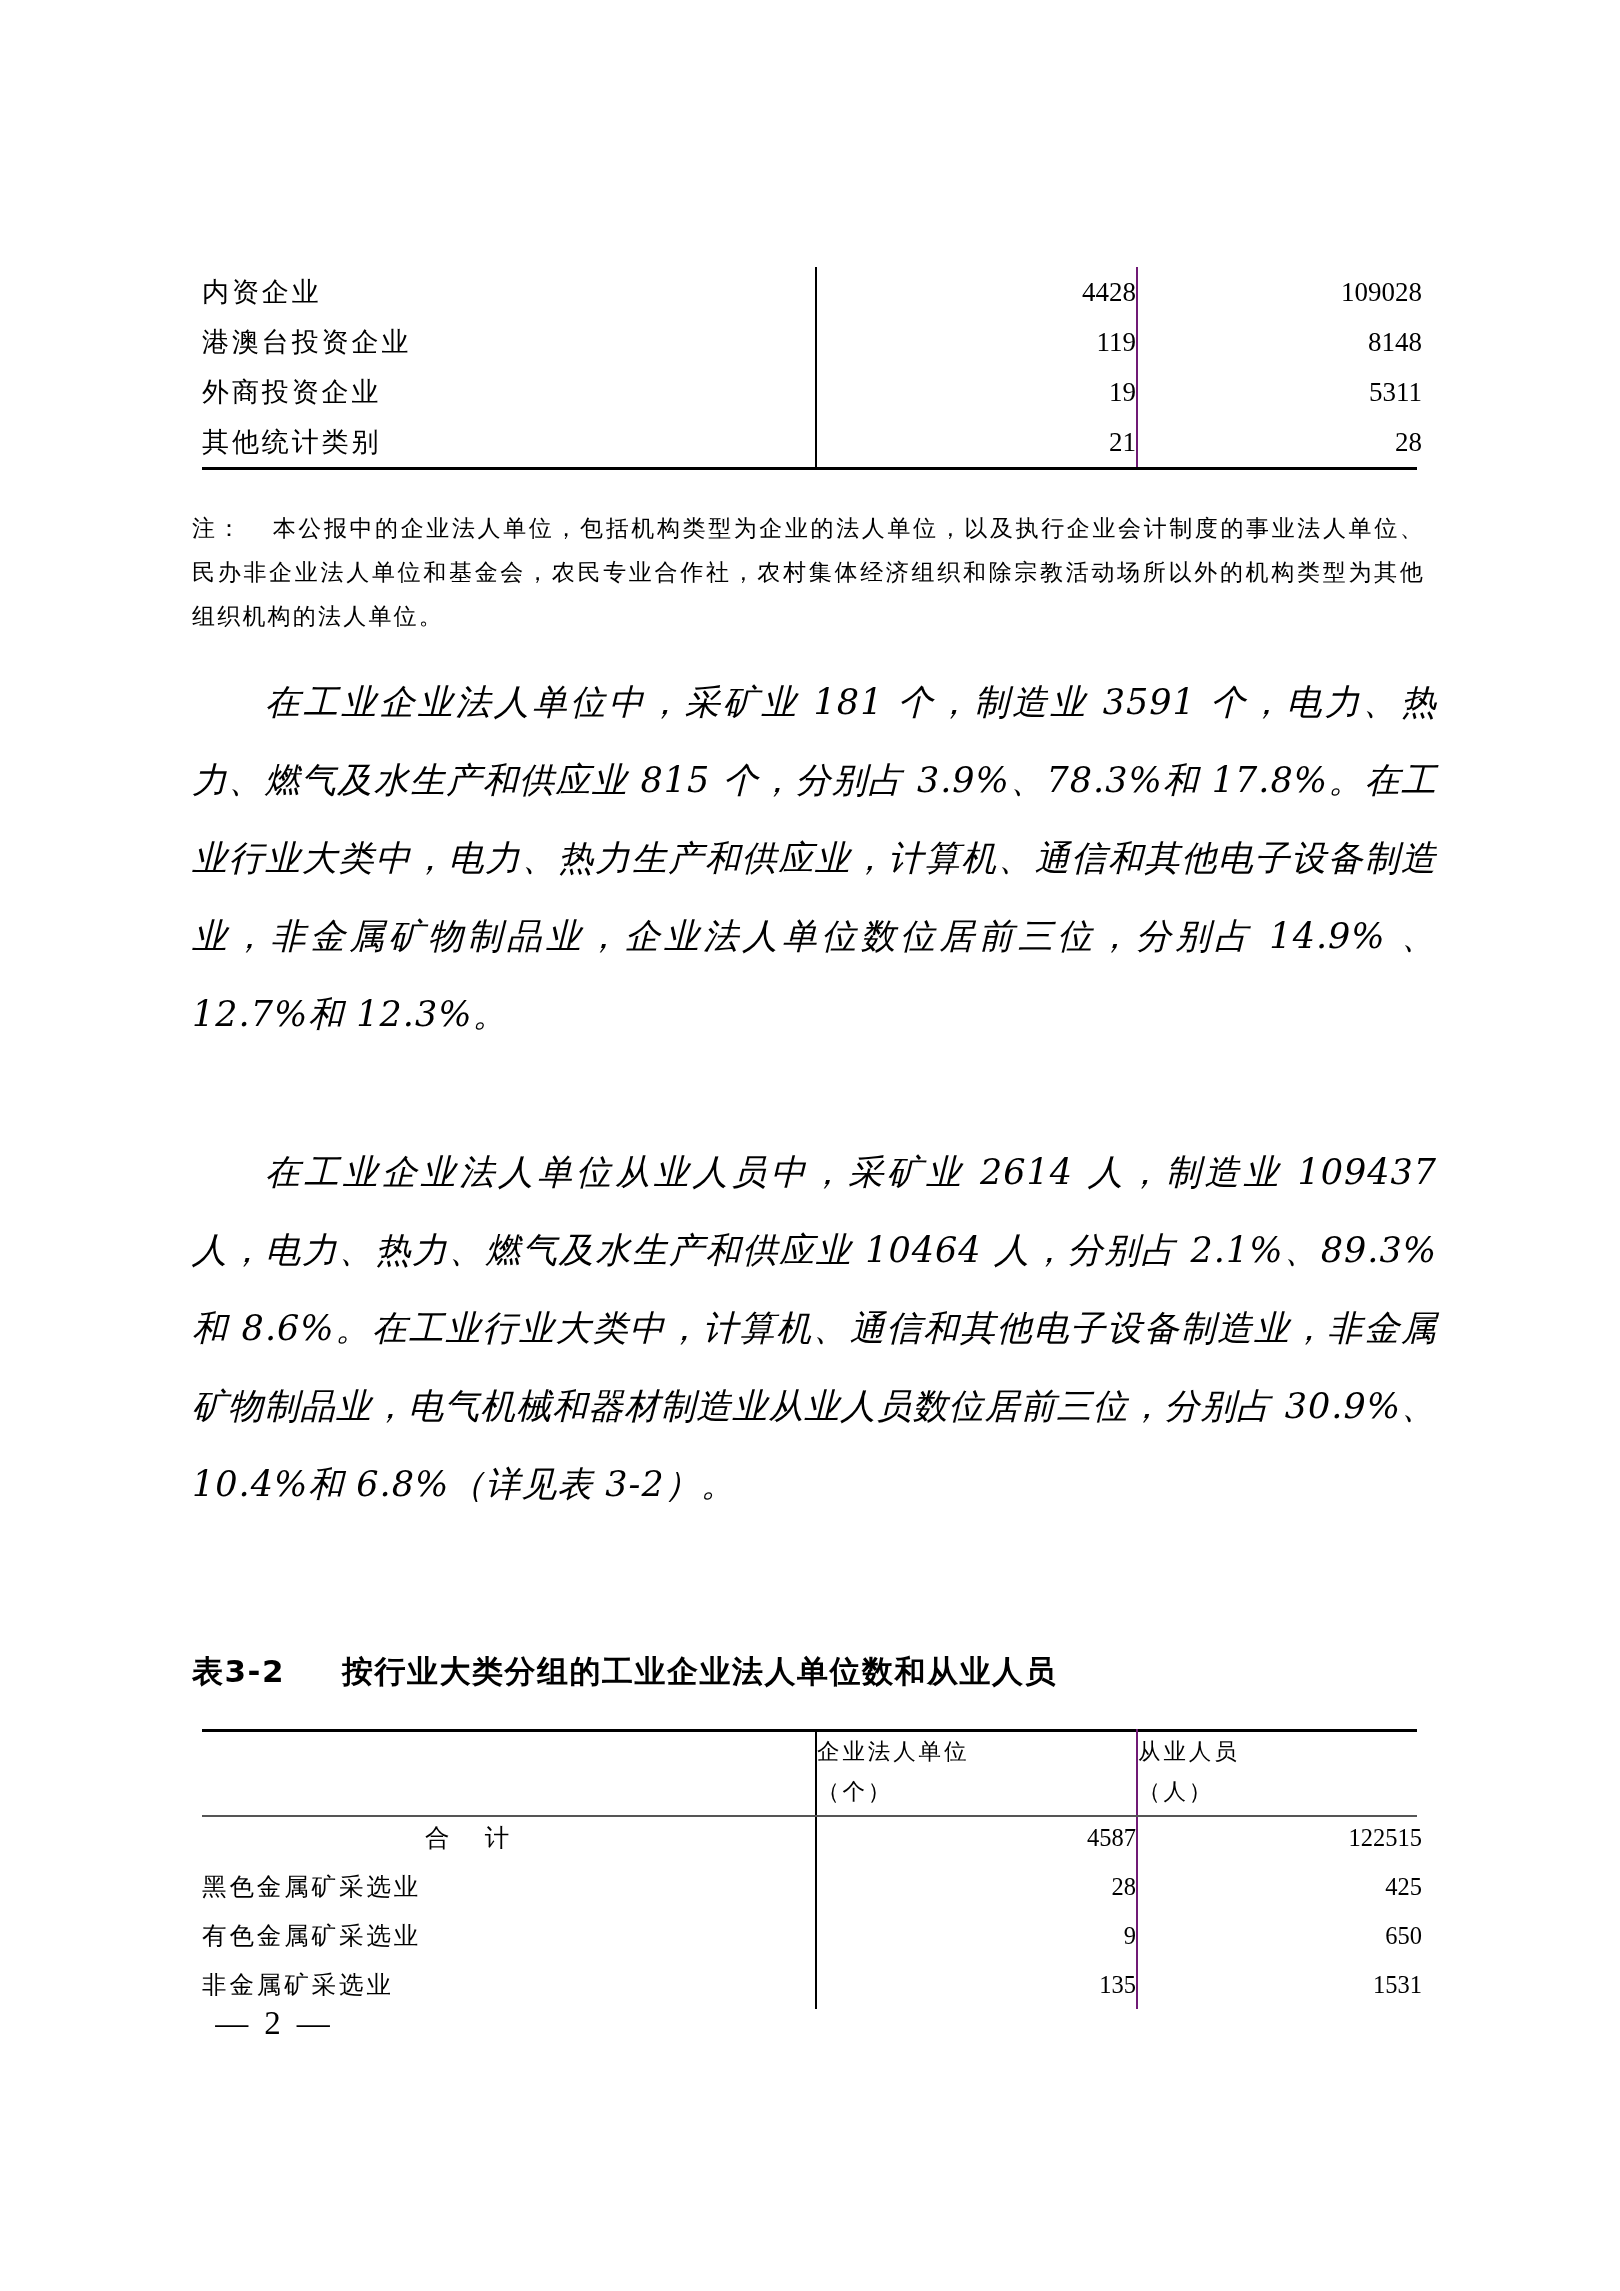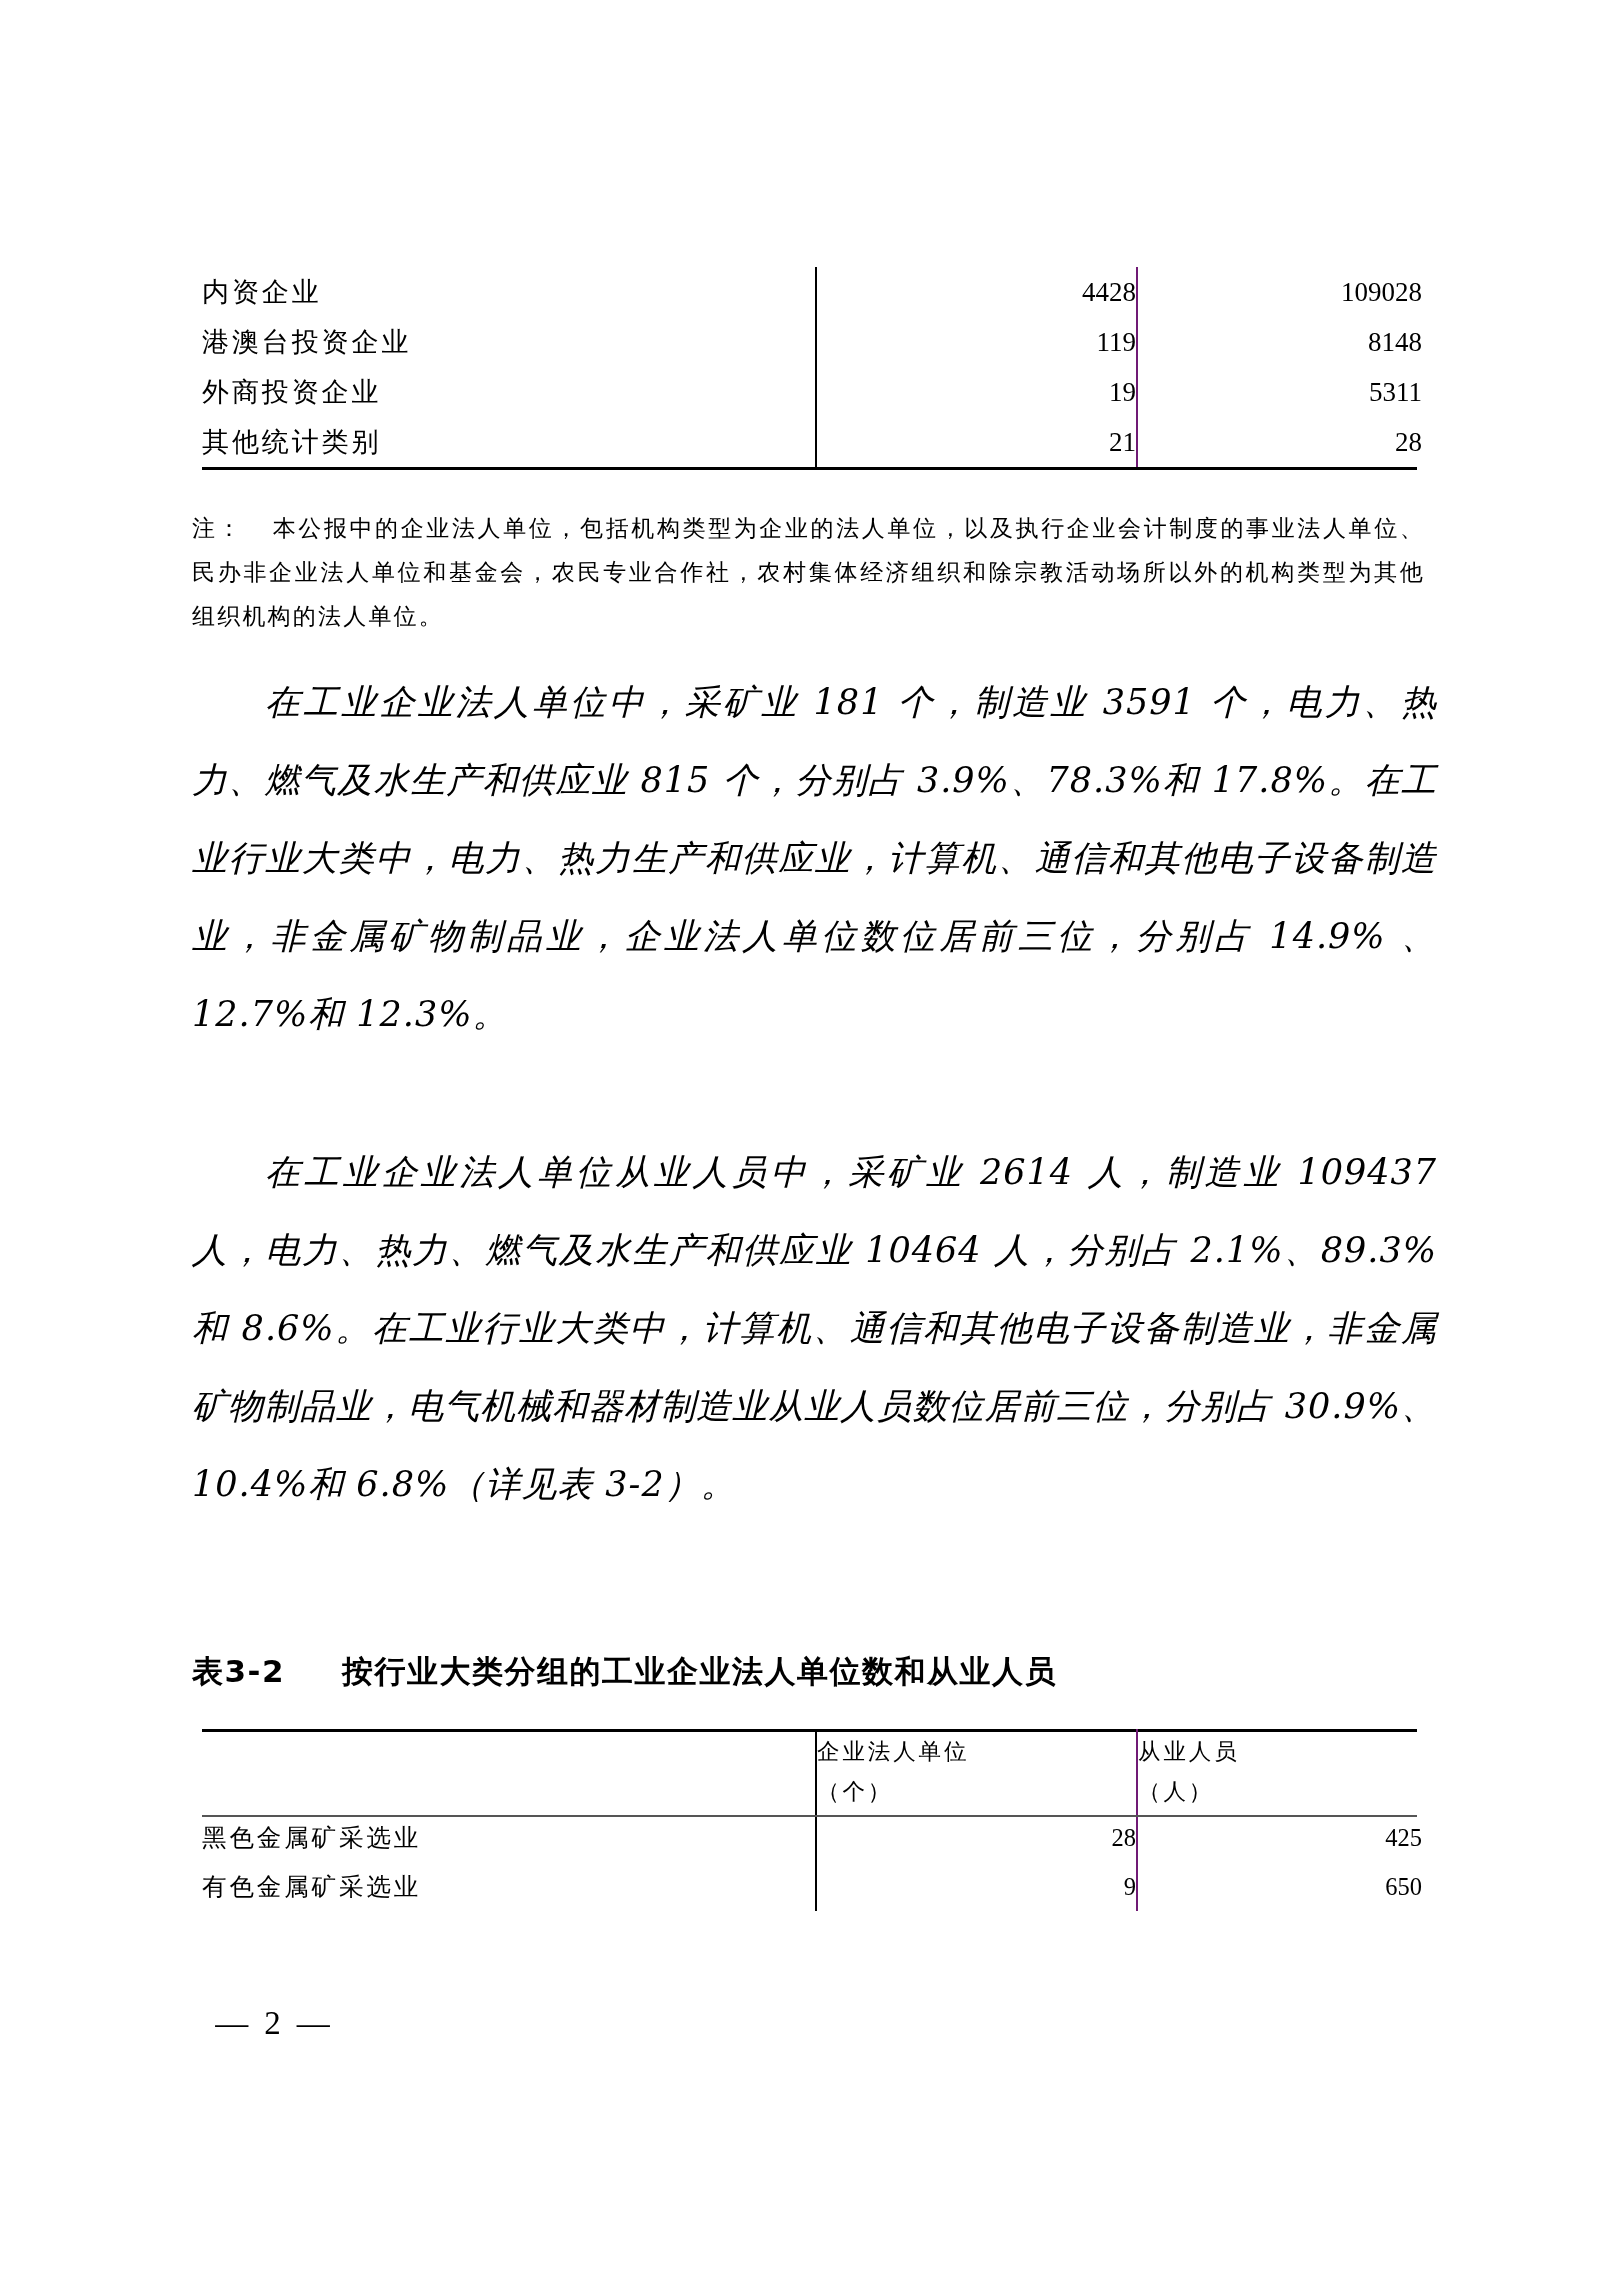--- a/index.html
+++ b/index.html
@@ -245,32 +245,44 @@
             <div>企业法人单位</div>
             <div>（个）</div>
           </td>
           <td class="hdr-cell bcol-num2">
             <div>从业人员</div>
             <div>（人）</div>
           </td>
         </tr>
       </thead>
       <tbody class="bot-body">
+        <tr class="row-total">
+          <td class="lbl bcol-label lbl-center">合  计</td>
+          <td class="bcol-mid vline-a"></td>
+          <td class="num bcol-num1 vline-b">4587</td>
+          <td class="num bcol-num2">122515</td>
+        </tr>
         <tr>
           <td class="lbl bcol-label">黑色金属矿采选业</td>
           <td class="bcol-mid vline-a"></td>
           <td class="num bcol-num1 vline-b">28</td>
           <td class="num bcol-num2">425</td>
         </tr>
         <tr>
           <td class="lbl bcol-label">有色金属矿采选业</td>
           <td class="bcol-mid vline-a"></td>
           <td class="num bcol-num1 vline-b">9</td>
           <td class="num bcol-num2">650</td>
         </tr>
+        <tr>
+          <td class="lbl bcol-label">非金属矿采选业</td>
+          <td class="bcol-mid vline-a"></td>
+          <td class="num bcol-num1 vline-b">135</td>
+          <td class="num bcol-num2">1531</td>
+        </tr>
       </tbody>
     </table>
   </div>
   <div class="bot-rule-mid"></div>
 
   <div class="footer">— 2 —</div>
 
 </div>
 
 

